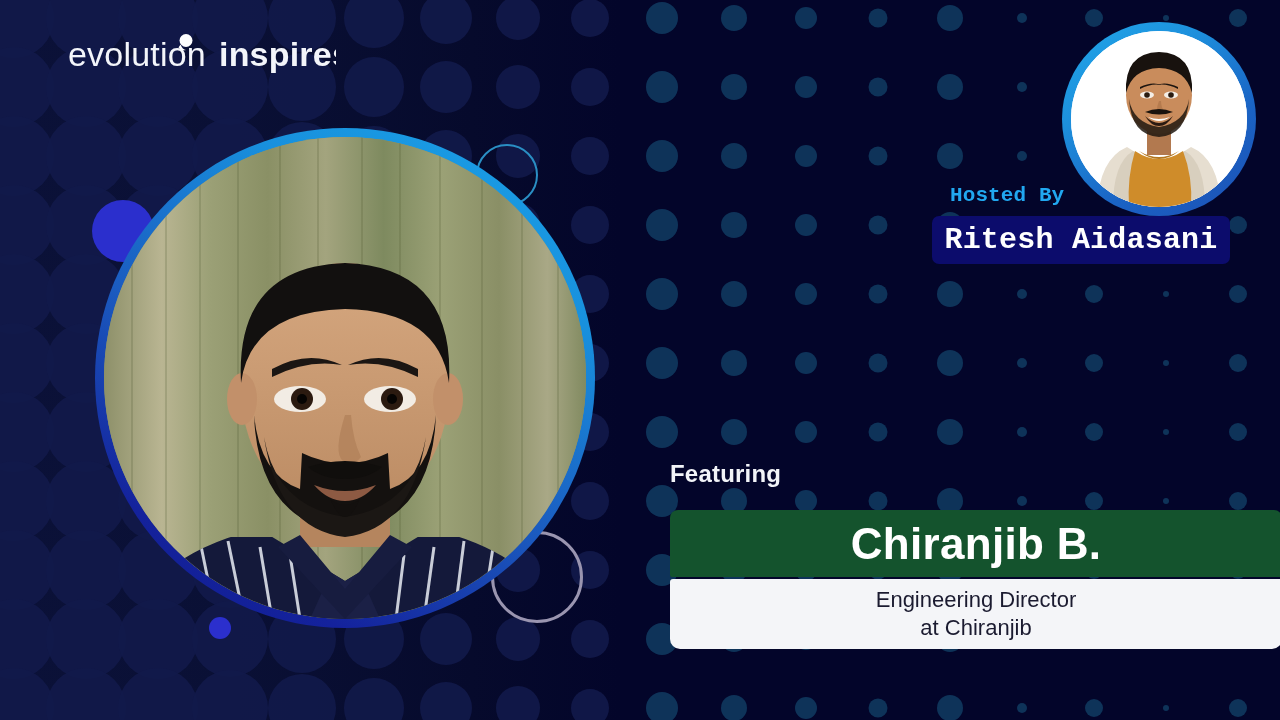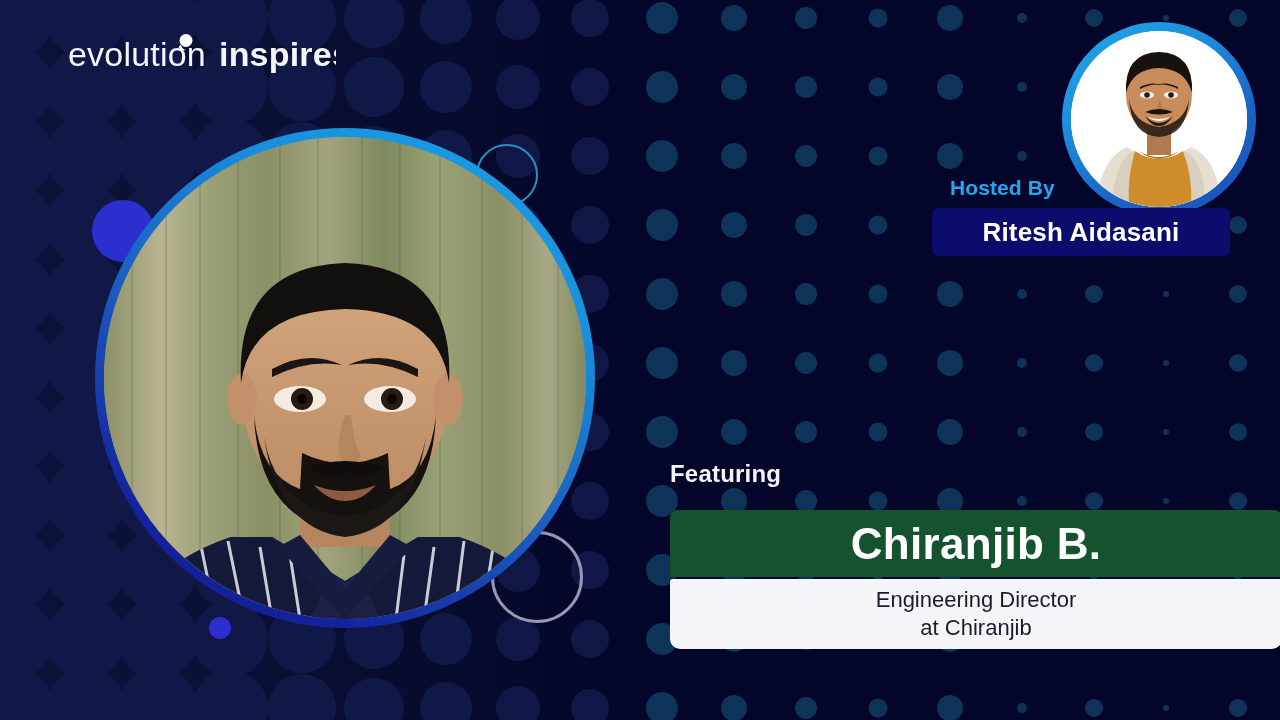--- a/index.html
+++ b/index.html
@@ -64,32 +64,32 @@
     width: 194px; height: 194px; border-radius: 50%;
     background: linear-gradient(145deg, #21a9ea 0%, #1d8fdc 32%, #1a63c4 66%, #1d4fb4 100%);
     padding: 9px;
   }
   #host-avatar-inner {
     width: 100%; height: 100%; border-radius: 50%;
     overflow: hidden; position: relative; background: #ffffff;
   }
 
   
-  #hosted-by-block { position: absolute; left: 932px; top: 176px; width: 298px; }
+  #hosted-by-block { position: absolute; left: 932px; top: 184px; width: 298px; font-family: Liberation Mono, monospace; }
   #hosted-by-label {
     font-size: 21px; font-weight: bold; color: #21a8f0;
     letter-spacing: .1px; padding-left: 18px; line-height: 24px;
   }
   #host-name-bar {
     margin-top: 8px; height: 48px; border-radius: 7px;
     background: #0c0c6c;
     display: flex; align-items: center; justify-content: center;
   }
   #host-name {
-    font-size: 26px; font-weight: bold; color: #ffffff; letter-spacing: .2px;
+    font-size: 30px; font-weight: bold; color: #ffffff; letter-spacing: .2px;
   }
 
   
   #featuring-block { position: absolute; left: 670px; top: 460px; width: 612px; }
   #featuring-label {
     font-size: 24px; font-weight: bold; color: #f2f4f8;
     line-height: 28px; letter-spacing: .2px;
   }
   #speaker-name-bar {
     margin-top: 22px; height: 67px; border-radius: 8px 8px 2px 2px;

